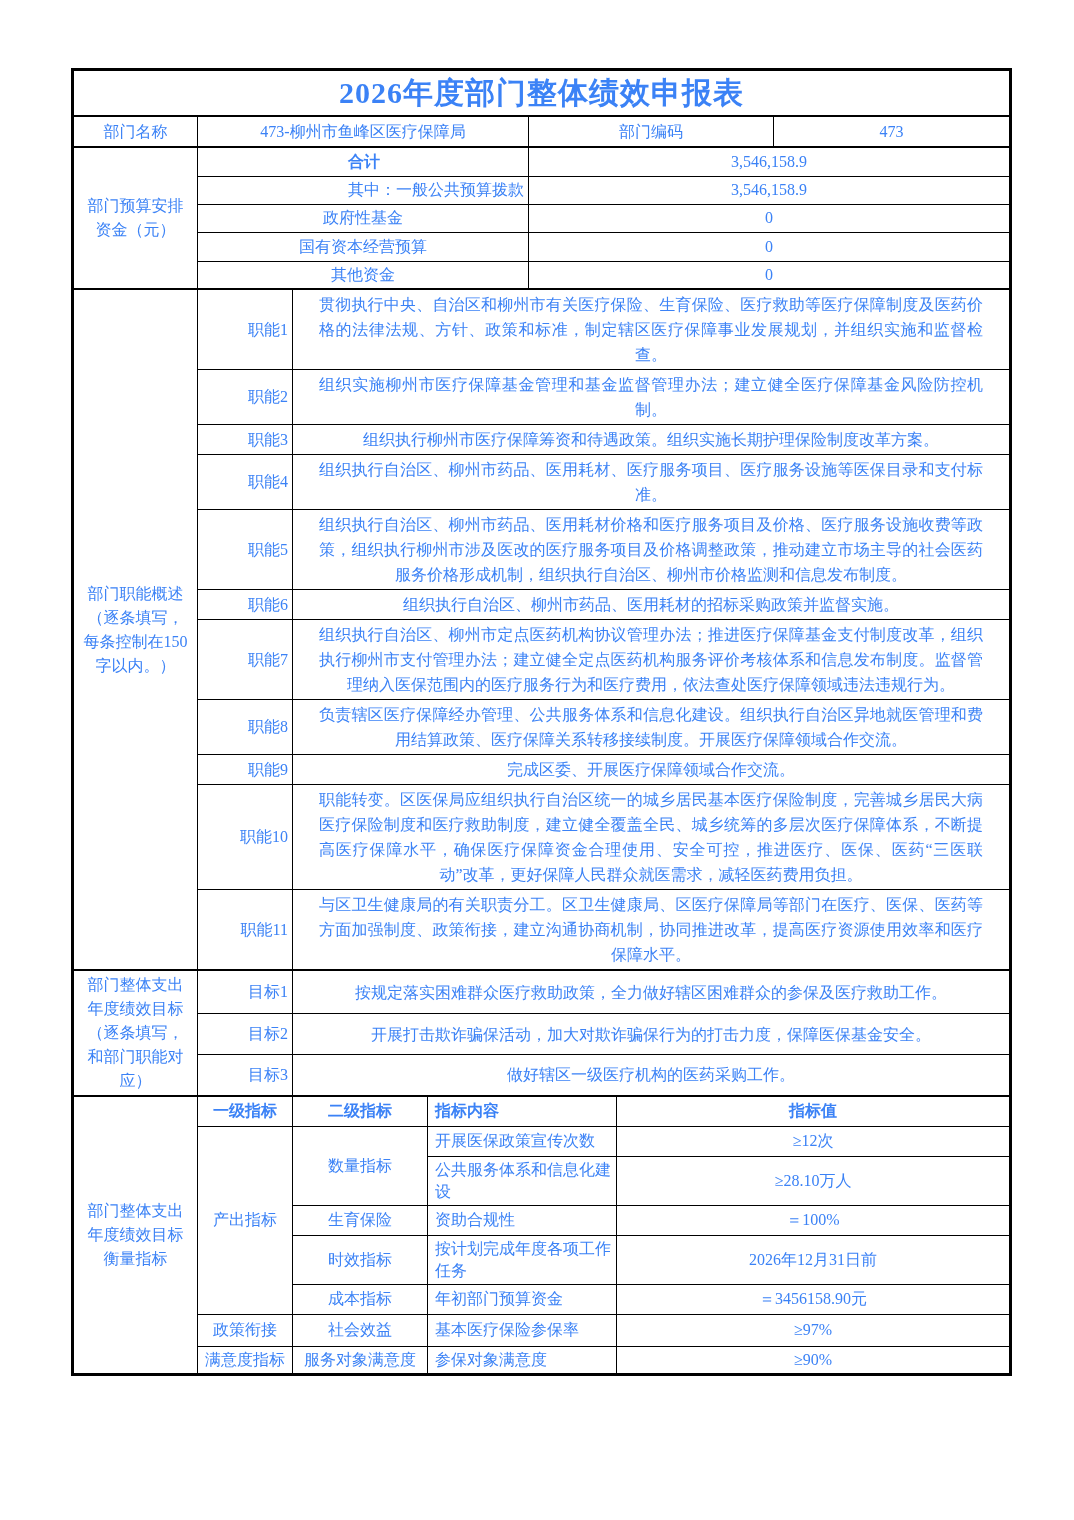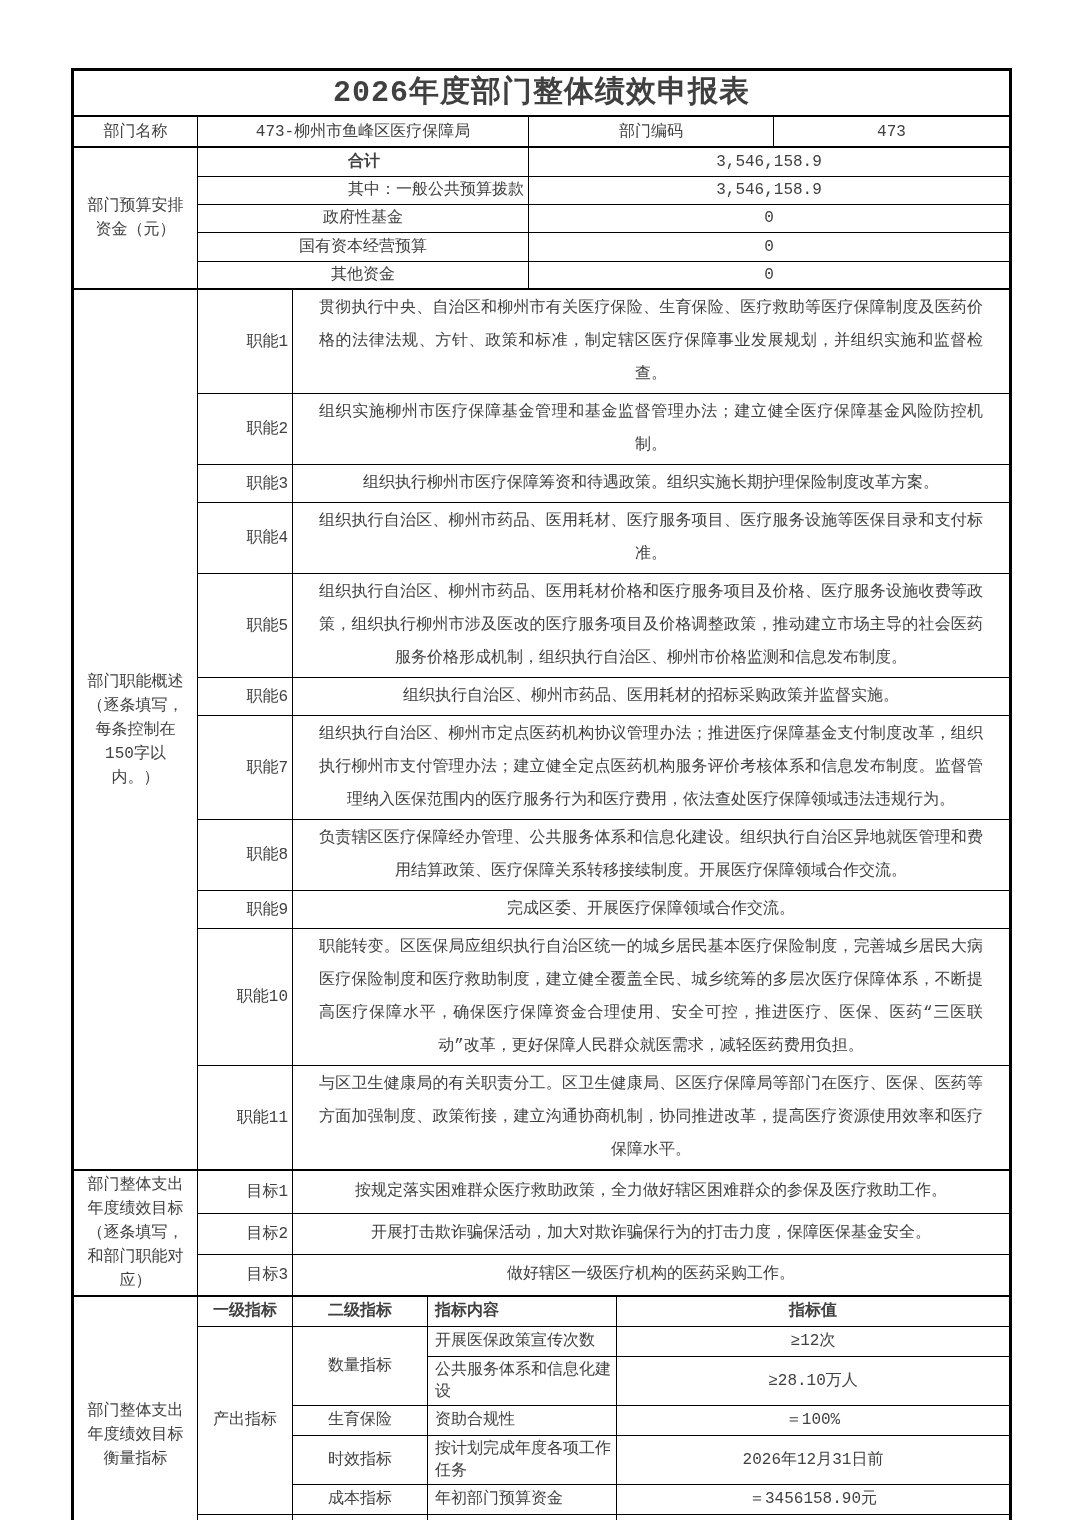--- a/index.html
+++ b/index.html
@@ -1,29 +1,29 @@
 <!DOCTYPE html>
 <html><head>
 <meta charset="utf-8">
 <style>
   html,body{margin:0;padding:0;background:#ffffff;}
   .page{position:relative;width:1074px;height:1520px;background:#ffffff;
-        font-family:Liberation Mono, monospace;color:#404040;}
+        font-family:Liberation Serif, serif;color:#3b82f6;}
   table.doc{position:absolute;left:71px;top:68px;width:938px;
             border-collapse:collapse;table-layout:fixed;
             border:3px solid #000;background:#fff;}
   td{border:1px solid #000;font-size:16px;line-height:22px;
      text-align:center;vertical-align:middle;padding:2px 4px;overflow:hidden;}
   tr.sec>td{border-top:2px solid #000;margin-top:16px;}
   td.title{font-size:30px;font-weight:bold;line-height:40px;border-bottom:2px solid #000;letter-spacing:1px;}
   td.lbl{padding:2px 8px;line-height:24px;}
   td.b-sum{text-align:center;font-weight:bold;padding-left:6px;}
   td.b-sub{text-align:right;padding-left:28px;}
   td.fn-lbl{text-align:right;padding-left:7px;}
-  td.fn-content{text-align:justify;text-align-last:center;padding:2px 26px;line-height:33px;word-break:break-all;}
+  td.fn-content{text-align:justify;text-align-last:center;padding:2px 26px;line-height:25px;word-break:break-all;}
   td.hdr{font-weight:bold;}
   td.left{text-align:left;padding-left:7px;line-height:22px;}
 </style>
 </head>
 <body>
 
 <div class="page">
   <table class="doc">
     <colgroup>
       <col style="width:125px">

